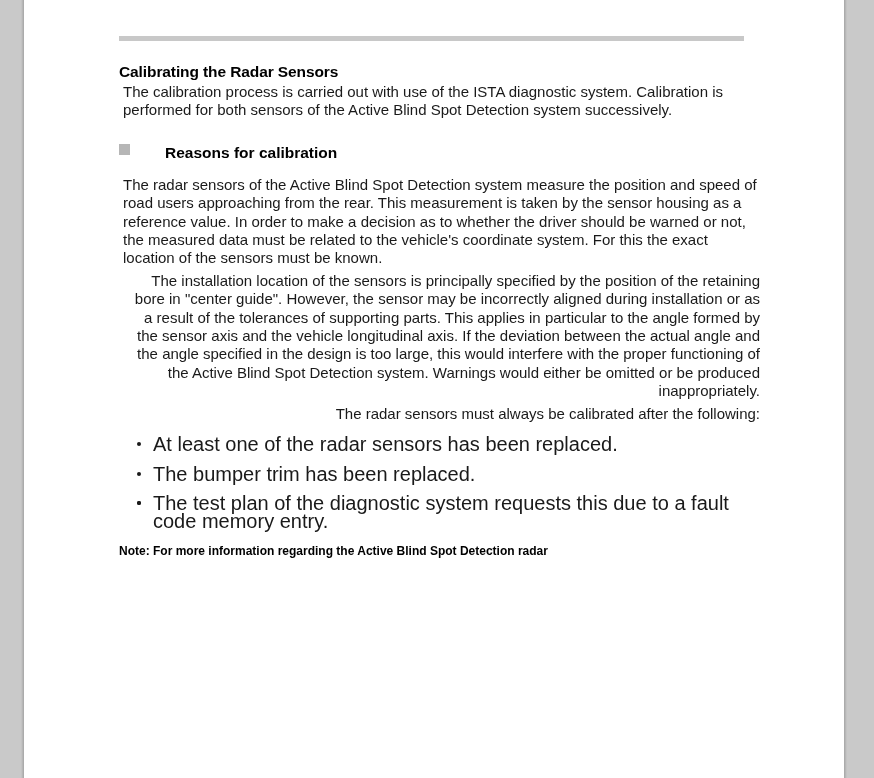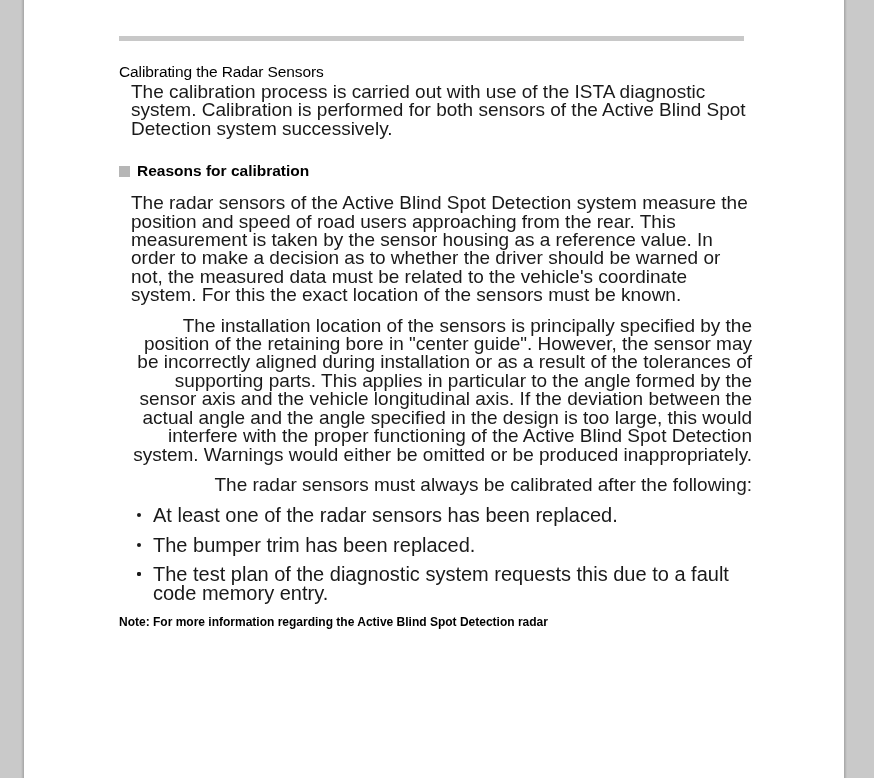--- a/index.html
+++ b/index.html
@@ -45,39 +45,39 @@
     width: 645px;
   }
   .top-rule {
     margin-top: 36px;
     height: 5px;
     background: #c8c8c8;
     width: 625px;
   }
   h1.doc-title {
     font-size: 15.5px;
-    font-weight: normal;
+    font-weight: bold;
     color: #000;
     margin: 22px 0 0 0;
     letter-spacing: -0.1px;
   }
   p.para {
-    font-size: 19px;
+    font-size: 15px;
     line-height: 18.4px;
     color: #1a1a1a;
-    margin: 12px;
+    margin: 4px;
   }
   p.intro {
     margin-top: 2px;
   }
   .section-head {
     display: flex;
-    align-items: center;
     margin-top: 24px;
     margin-bottom: 14px;
+    gap: 28px;
   }
   .section-bullet {
     width: 11px;
     height: 11px;
     background: #b6b6b6;
     display: inline-block;
     margin-right: 7px;
   }
   .section-head h2 {
     font-size: 15.5px;

